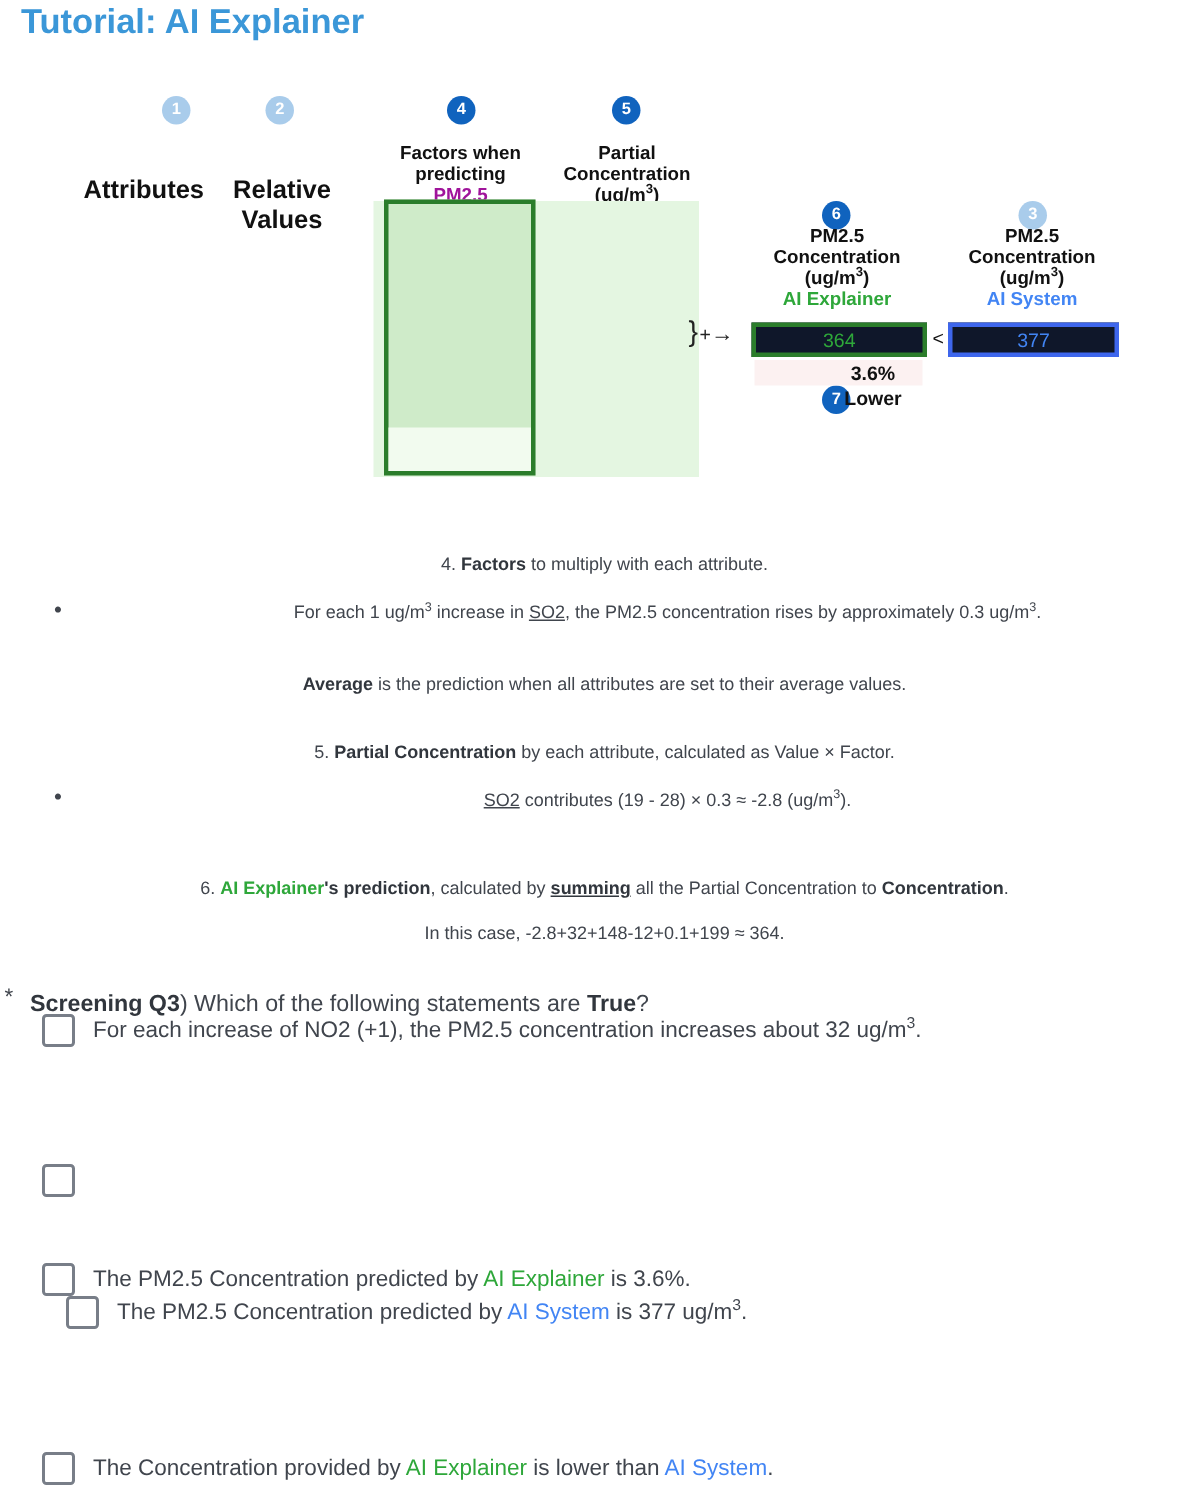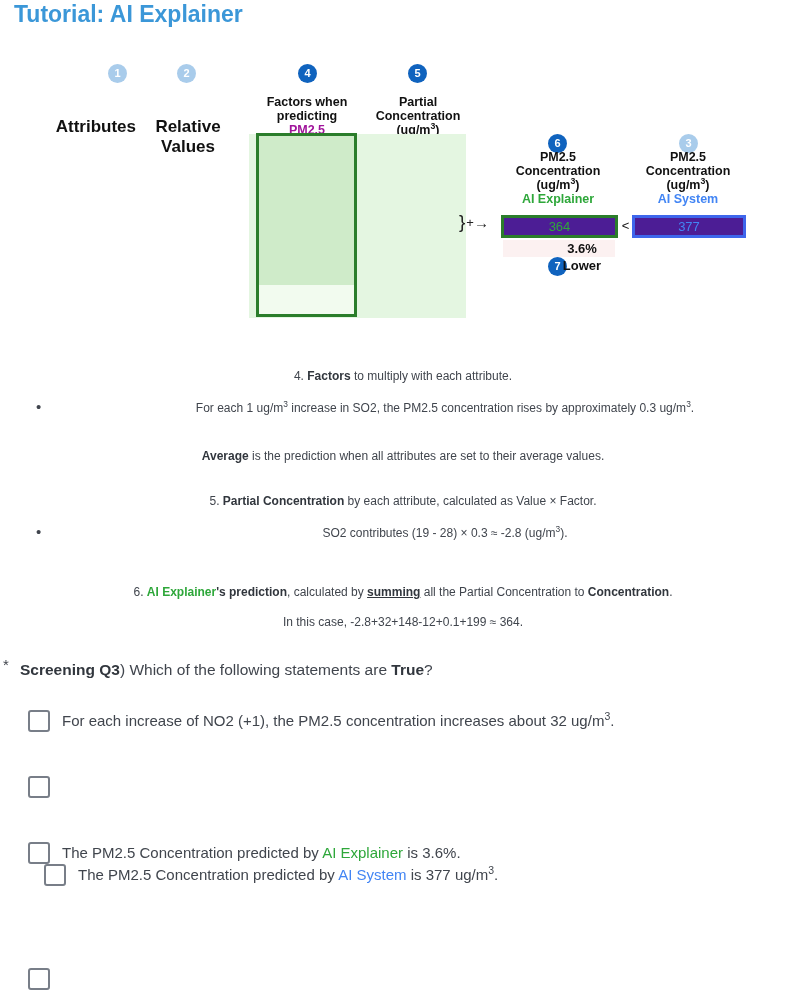--- a/index.html
+++ b/index.html
@@ -36,38 +36,38 @@
   .strip { position:absolute; left:249px; top:134px; width:217px; height:184px; background:var(--strip_bg,#E4F6E1); z-index:0; }
   .factor-box { position:absolute; left:256px; top:133px; width:101px; height:184px;
                 background:var(--factor_bg,#CFEBC9); border:3px solid var(--green_border,#2B7D2B); z-index:1; }
   .factor-box .avgfill { position:absolute; left:0; right:0; bottom:0; height:29px; background:var(--avg_bg,#F2FBEF); }
 
   
   .colhead { position:absolute; top:150px; width:120px; text-align:center; font-weight:bold; font-size:12.5px; line-height:14px; color:#111; }
   .explainer-head { left:498px; } .system-head { left:628px; }
   .name-green { color:var(--green,#2EA73A); }
   .name-blue  { color:var(--blue,#4285F4); }
-  .valbox { position:absolute; top:215px; height:23px; background:#4c1d95; text-align:center;
+  .valbox { position:absolute; top:215px; height:23px; background:#0f172a; text-align:center;
             font-size:13px; line-height:17px; color:#111; }
   .valbox.green { left:501px; width:117px; border:3px solid var(--green_border,#2B7D2B); }
   .valbox.blue  { left:632px; width:114px; border:3px solid var(--blue_border,#3E66EC); }
   .comparator { position:absolute; left:619px; top:215px; width:13px; height:23px; line-height:22px; text-align:center; font-size:13px; color:#111; }
   .aggregate { position:absolute; left:459px; top:211px; height:22px; display:flex; align-items:center; color:#222; }
   .aggregate .brace { font-size:19px; line-height:22px; }
   .aggregate .plus { font-size:13px; margin-left:1px; }
   .aggregate .arrow { font-size:15px; }
   .diff-note { position:absolute; left:503px; top:240px; width:112px; height:17px; line-height:17px;
                text-align:center; font-weight:bold; font-size:13px; color:#111; background:var(--pink_bg,#FCF1F1);padding-left:46px; }
 
   
   .para { position:absolute; left:14px; width:778px; font-size:12px; line-height:24px; color:var(--text,#40454D); white-space:nowrap;text-align:center; }
   .para.indent { left:56px; }
   .bullet-dot { position:absolute; left:36px; width:12px; font-size:15px; color:var(--text,#40454D); }
   .b { font-weight:bold; color:var(--text_bold,#31363D); }
-  .u { }
+  .u { text-decoration:underline; }
   .bu { font-weight:bold; text-decoration:underline; color:var(--text_bold,#31363D); }
   .green { color:var(--green,#2EA73A); }
   .bgreen { color:var(--green,#2EA73A); font-weight:bold; }
   .blue { color:var(--blue,#4285F4); }
   sup { font-size:70%; vertical-align:super; line-height:0; }
 
   
   .asterisk { position:absolute; left:3px; top:656px; font-size:15px; color:var(--text,#40454D); }
   .prompt { position:absolute; left:20px; top:661px; width:770px; font-size:15.5px; color:var(--text,#40454D); white-space:nowrap; }
   .opt { position:absolute; left:28px; width:762px; height:24px; }
@@ -140,31 +140,32 @@
 <div class="para" style="top:489px;"><span>5. </span><span class="b">Partial Concentration</span><span> by each attribute, calculated as Value × Factor.</span></div>
 <div class="bullet-dot" style="top:523px;">•</div>
 <div class="para indent" style="top:521px;"><span class="u">SO2</span><span> contributes (19 - 28) × 0.3 ≈ -2.8 (ug/m</span><sup>3</sup><span>).</span></div>
 
 <div class="para" style="top:580px;"><span>6. </span><span class="bgreen">AI Explainer</span><span class="b">'s prediction</span><span>, calculated by </span><span class="bu">summing</span><span> all the Partial Concentration to </span><span class="b">Concentration</span><span>.</span></div>
 <div class="para" style="top:610px;"><span>In this case, -2.8+32+148-12+0.1+199 ≈ 364.</span></div>
 
 <div class="asterisk">*</div>
 <div class="prompt"><span class="b">Screening Q3</span><span>) Which of the following statements are </span><span class="b">True</span><span>?</span></div>
 <div id="options">
-    <div class="opt" style="top: 710px; padding-left: 24px;">
+    <div class="opt" style="top: 676px; padding-left: 24px;">
       <div class="cb"></div>
       <div class="opt-txt"><span>For each increase of NO2 (+1), the PM2.5 concentration increases about 32 ug/m</span><sup>3</sup><span>.</span></div>
     </div>
     <div class="opt" style="top: 776px;">
       <div class="cb"></div>
     </div>
     <div class="opt" style="top: 842px;">
       <div class="cb"></div>
       <div class="opt-txt"><span>The PM2.5 Concentration predicted by </span><span class="green">AI Explainer</span><span> is 3.6%.</span></div>
     </div>
     <div class="opt" style="top: 864px; margin-left: 16px;">
       <div class="cb"></div>
       <div class="opt-txt"><span>The PM2.5 Concentration predicted by </span><span class="blue">AI System</span><span> is 377 ug/m</span><sup>3</sup><span>.</span></div>
     </div>
     <div class="opt" style="top: 968px;">
       <div class="cb"></div>
+      <div class="opt-txt"><span>The Concentration provided by </span><span class="green">AI Explainer</span><span> is lower than </span><span class="blue">AI System</span><span>.</span></div>
     </div>
   </div>
 
 </body></html>

